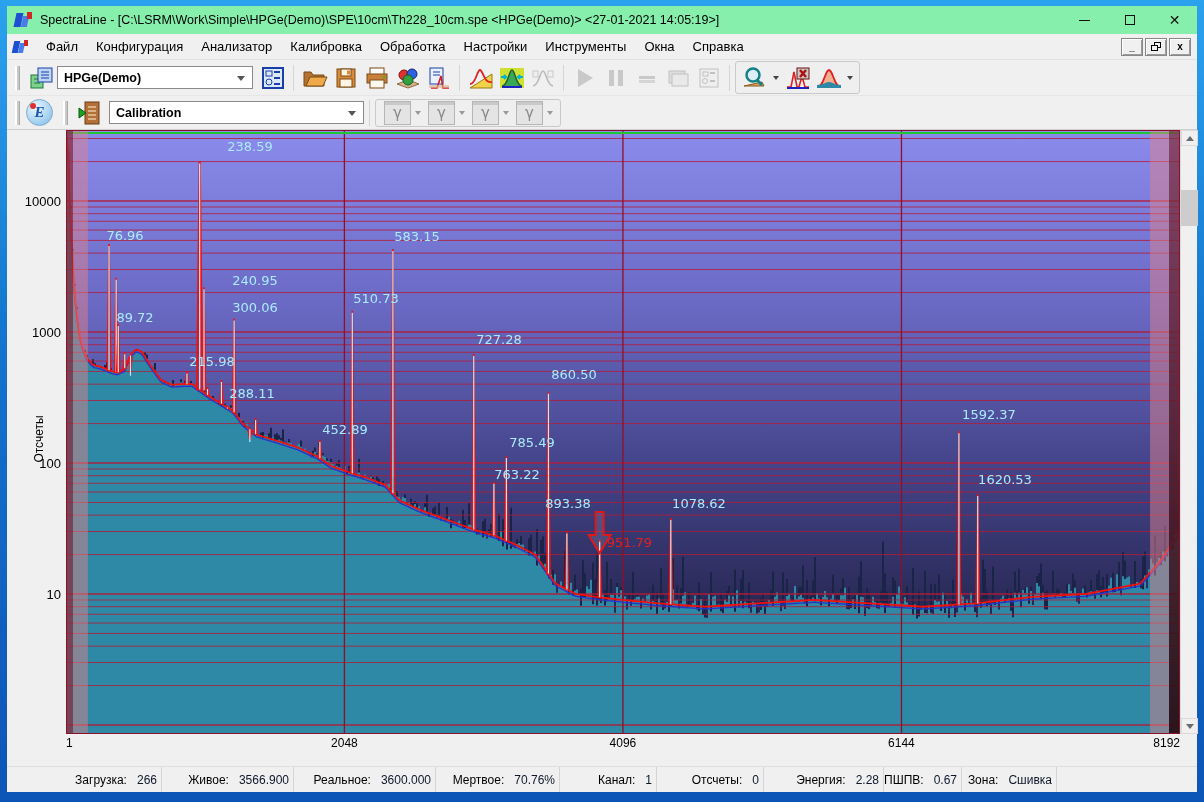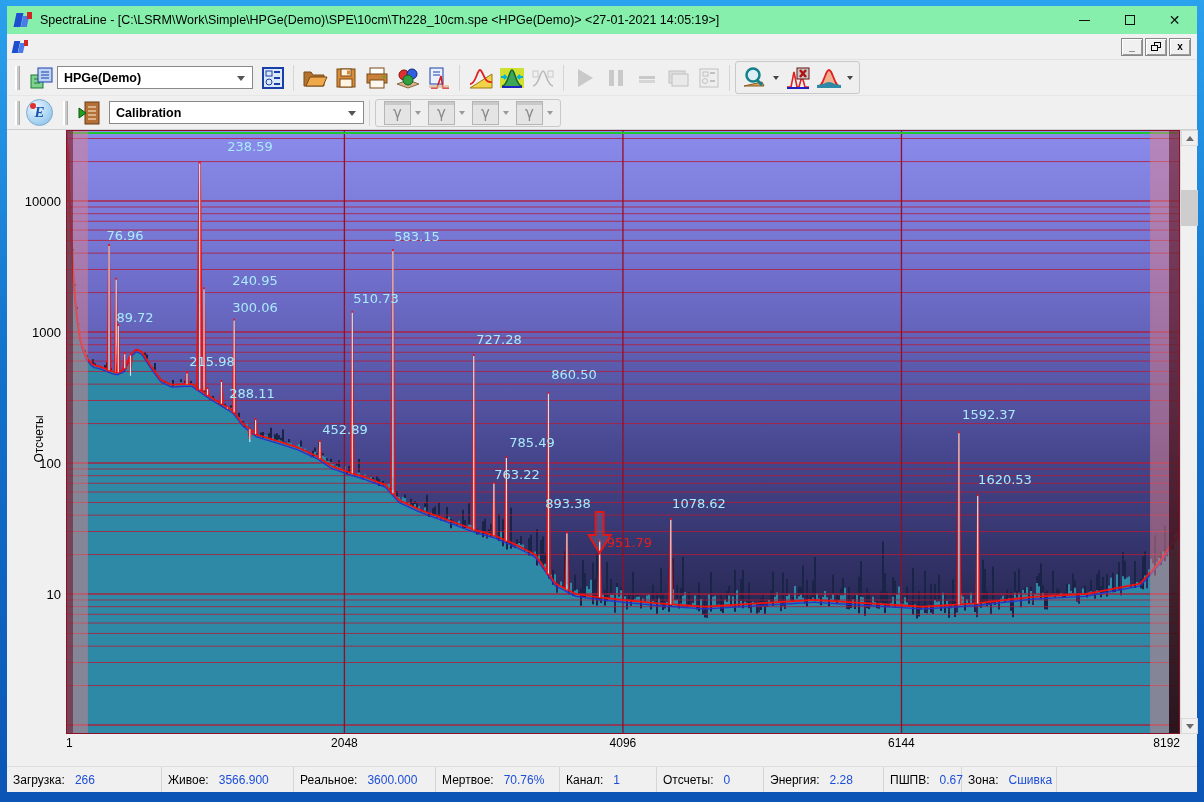--- a/index.html
+++ b/index.html
@@ -82,24 +82,24 @@
   .tri-up { width:0;height:0;border-left:4px solid transparent;border-right:4px solid transparent;border-bottom:5px solid #6a6a6a;}
   .tri-down { width:0;height:0;border-left:4px solid transparent;border-right:4px solid transparent;border-top:5px solid #6a6a6a;}
   .sthumb { position:absolute; left:0; top:60px; width:17px; height:36px; background:#CDCDCD; }
   .xticks { position:relative; height:16px; background:#F0F0F0; font-size:12px; color:#000; }
   .xtick { position:absolute; top:2px; }
   .xaxis-title { position:relative; height:16px; background:#F0F0F0; }
   .xaxis-title div { position:absolute; left:59px; width:1114px; text-align:center; font-size:12px; color:#000; top:0;}
 
   
   .statusbar { height:26px; background:#F0F0F0; border-top:1px solid #DDD; display:flex; align-items:stretch; margin-top:auto; }
-  .sfield { display:flex; align-items:center; justify-content:flex-start; border-right:1px solid #D5D5D5;
+  .sfield { display:flex; align-items:center; justify-content:flex-end; border-right:1px solid #D5D5D5;
             padding:0 4px 0 6px; font-size:12px; }
   .sfield .lab { color:#000; }
-  .sfield .val { color:#1d4ed8; margin-left:10px; }
+  .sfield .val { color:#0f172a; margin-left:10px; }
   .sfill { flex:1; }
 
   svg text { font-family:"DejaVu Sans",sans-serif; }
 </style>
 </head>
 <body>
 
 <div class="frame">
  <div class="client">
 
@@ -121,20 +121,31 @@
             <span class="x-glyph">✕</span>
           </div>
     </div>
   </div>
 
   <div class="menubar">
     <div class="mdi-ico">
           <i class="b1"></i>
           <i class="b2"></i>
           <i class="b3"></i>
+        </div>
+    <div id="menu-items" style="display:flex;">
+          <div class="menu-item">Файл</div>
+          <div class="menu-item">Конфигурация</div>
+          <div class="menu-item">Анализатор</div>
+          <div class="menu-item">Калибровка</div>
+          <div class="menu-item">Обработка</div>
+          <div class="menu-item">Настройки</div>
+          <div class="menu-item">Инструменты</div>
+          <div class="menu-item">Окна</div>
+          <div class="menu-item">Справка</div>
         </div>
     <div class="mdi-btns">
       <div class="mdi-btn">_</div>
       <div class="mdi-btn">
             <span class="restore-glyph">
               <i class="r1"></i>
               <i class="r2"></i>
             </span>
           </div>
       <div class="mdi-btn">x</div>

